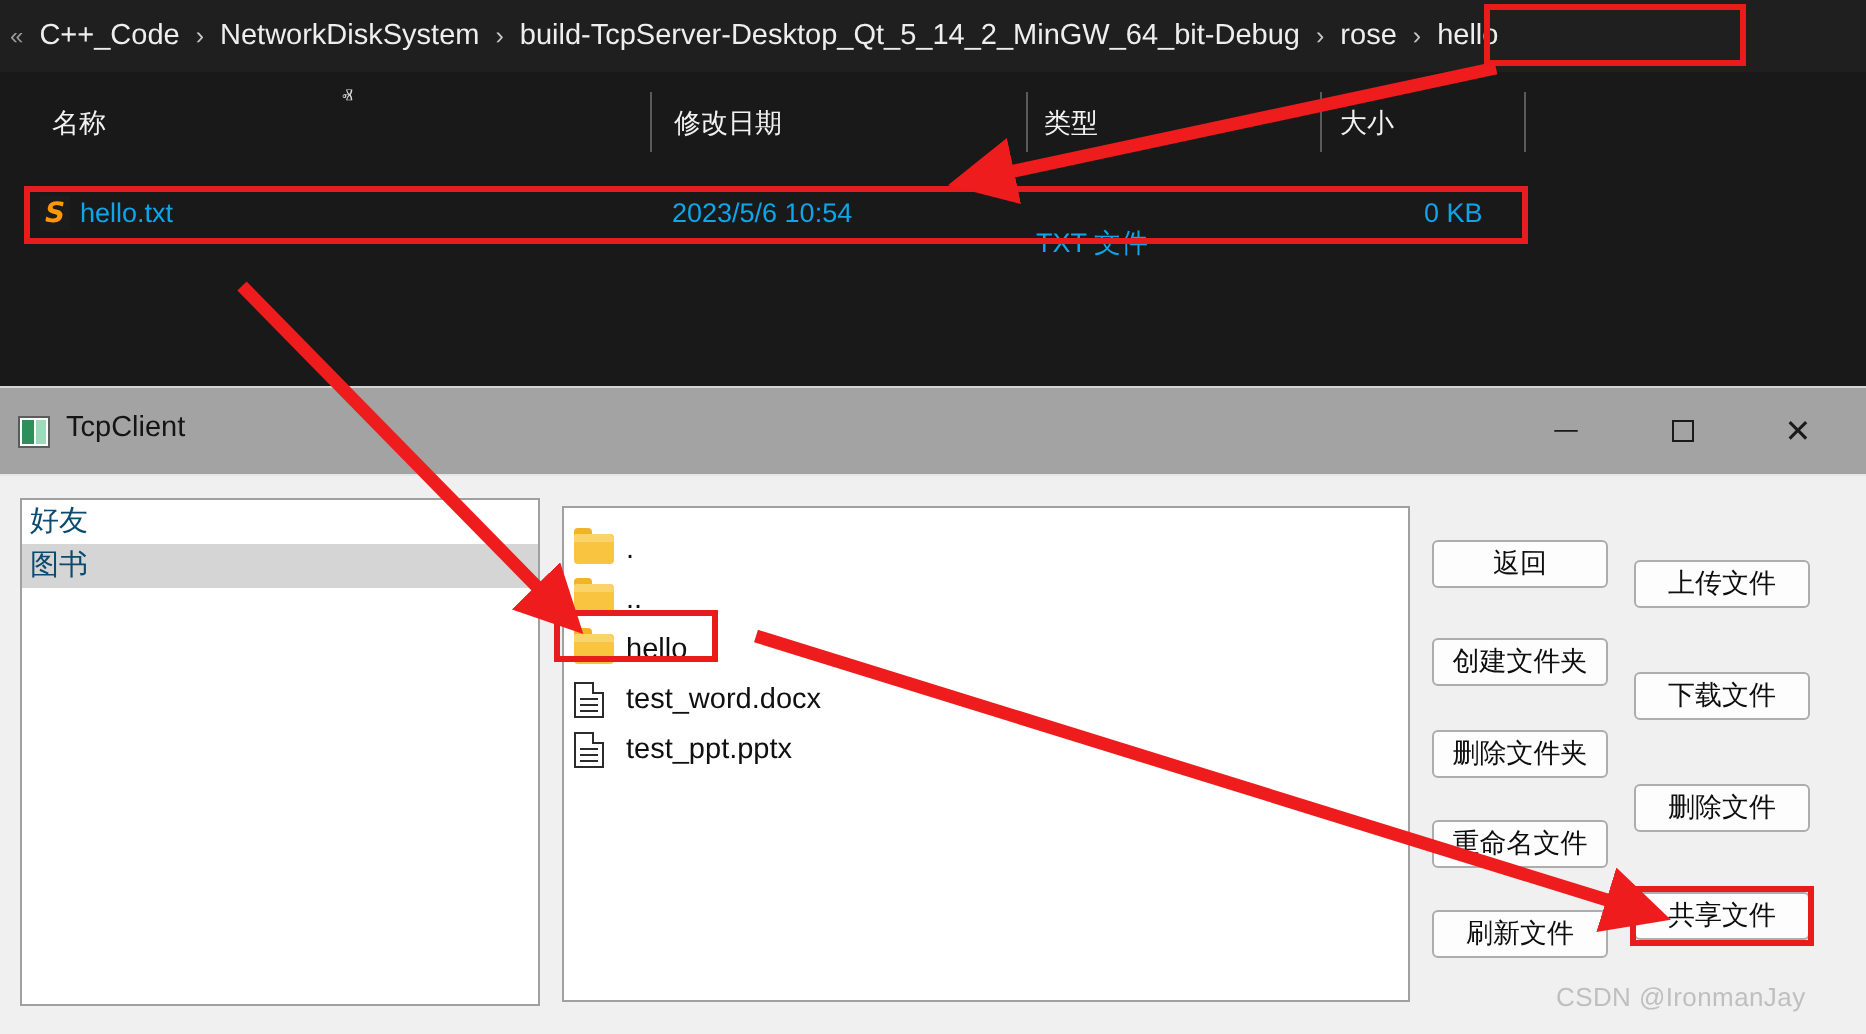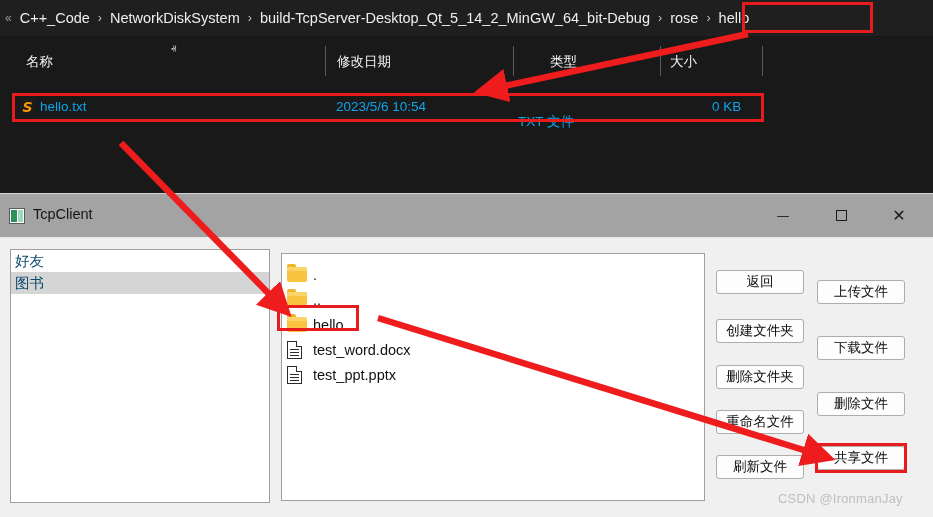--- a/index.html
+++ b/index.html
@@ -330,21 +330,21 @@
     <span class="bc-sep">›</span>
     <span class="bc-seg">hello</span>
   </div>
   <div id="breadcrumb-highlight"></div>
 
   <div id="col-header">
     <span class="colh" style="left:26px;">名称</span>
     <div class="coldiv" style="left:325px;"></div>
     <span class="colh" style="left:337px;">修改日期</span>
     <div class="coldiv" style="left:513px;"></div>
-    <span class="colh" style="left:550px;">类型</span>
+    <span class="colh" style="left:522px;">类型</span>
     <div class="coldiv" style="left:660px;"></div>
     <span class="colh" style="left:670px;">大小</span>
     <div class="coldiv" style="left:762px;"></div>
   </div>
   <span id="sort-caret">ⱏ</span>
 
   <div id="file-row">
     <span class="cellpos" style="left:40px;">hello.txt</span>
     <span class="cellpos" style="left:336px;">2023/5/6 10:54</span>
     <span class="cellpos" style="left:518px;margin-top:14px;">TXT 文件</span>

